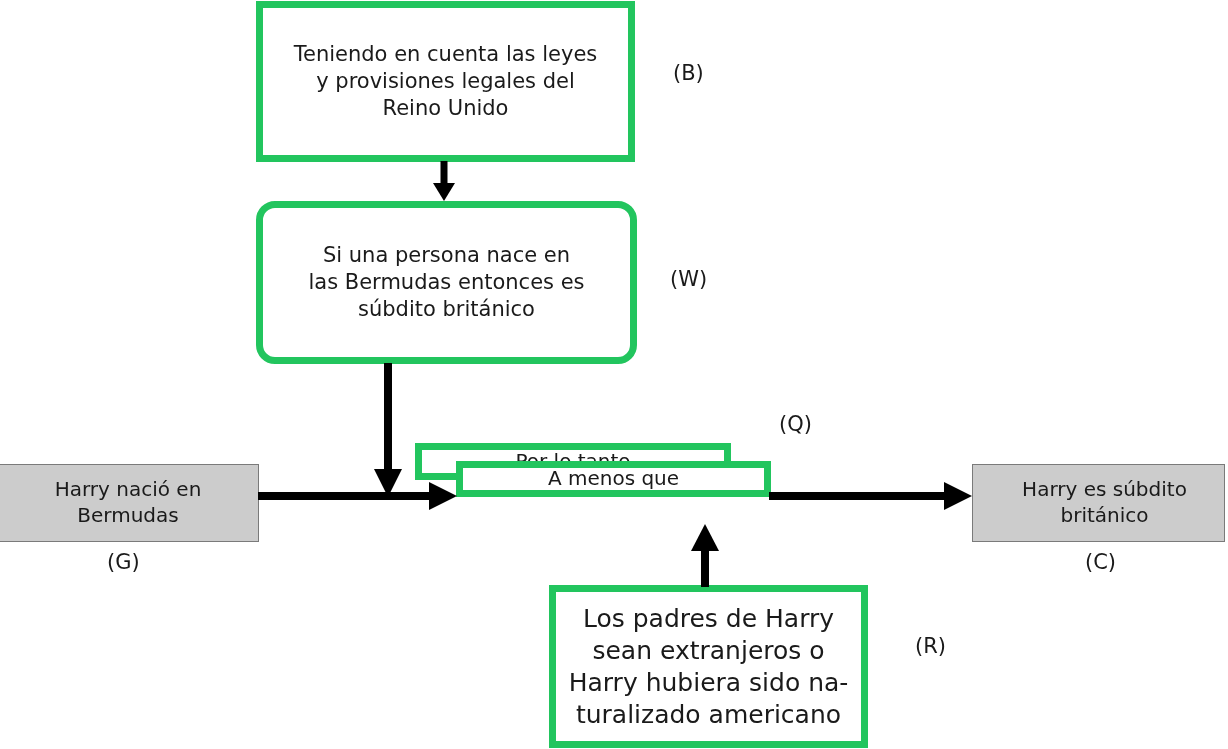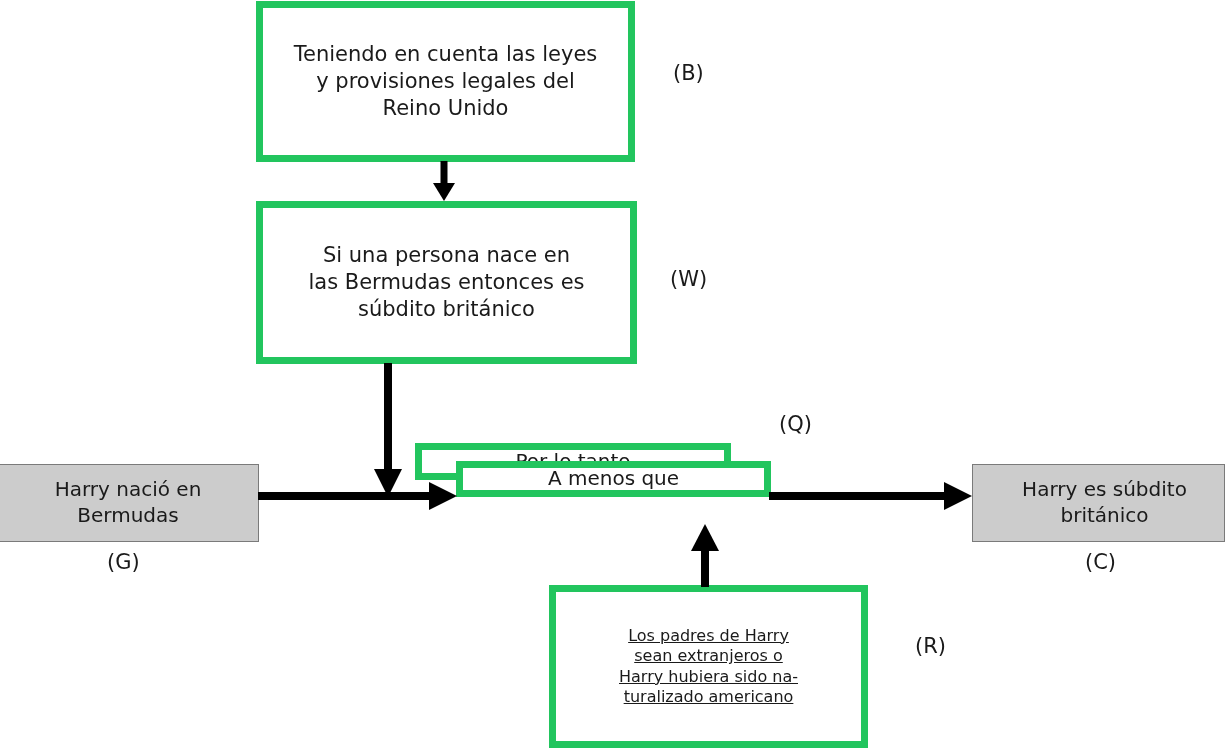--- a/index.html
+++ b/index.html
@@ -42,26 +42,26 @@
     background: #cccccc;
   }
   .tag {
     position: absolute;
     color: #1a1a1a;
     white-space: nowrap;
   }
 
   
   #node-b   { left: 256px; top: 1px;   width: 379px; height: 161px; font-size: 21px; }
-  #node-w   { left: 256px; top: 201px; width: 381px; height: 163px; font-size: 21px; }
+  #node-w   { left: 256px; top: 201px; width: 381px; height: 163px; font-size: 21px; border-radius: 19px; }
   #node-q   { left: 415px; top: 407px; width: 316px; height: 37px;  font-size: 20px; margin-top: 36px; }
   #node-u   { left: 456px; top: 461px; width: 315px; height: 36px;  font-size: 20px; }
   #node-g   { left: -3px;  top: 464px; width: 262px; height: 78px;  font-size: 20px; }
   #node-c   { left: 972px; top: 464px; width: 253px; height: 78px;  font-size: 20px; padding-left: 12px; }
-  #node-r   { left: 549px; top: 585px; width: 319px; height: 163px; font-size: 16px; text-decoration: underline; }
+  #node-r   { left: 549px; top: 585px; width: 319px; height: 163px; font-size: 25px; }
 
   
   #tag-b { left: 673px; top: 61px;  font-size: 21px; }
   #tag-w { left: 670px; top: 267px; font-size: 21px; }
   #tag-q { left: 779px; top: 412px; font-size: 21px; }
   #tag-g { left: 107px; top: 550px; font-size: 21px; }
   #tag-c { left: 1085px; top: 550px; font-size: 21px; }
   #tag-r { left: 915px; top: 634px; font-size: 21px; }
 
   

